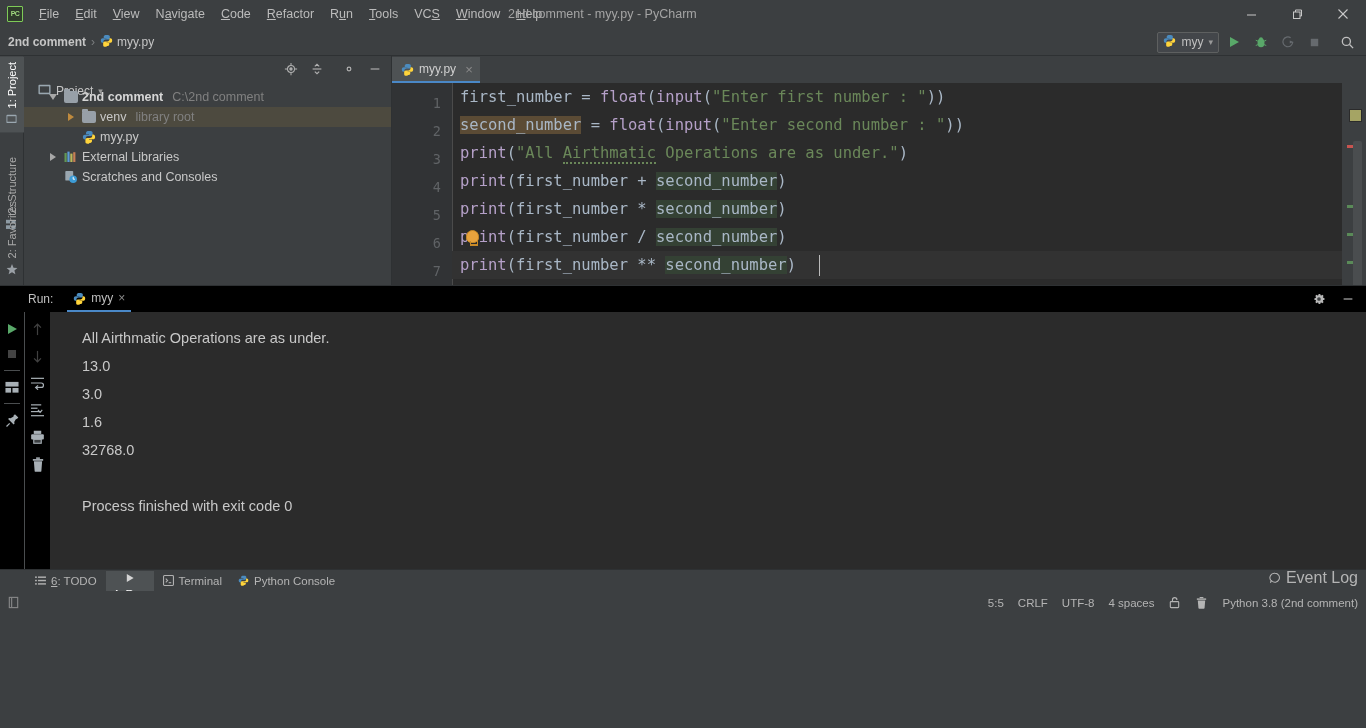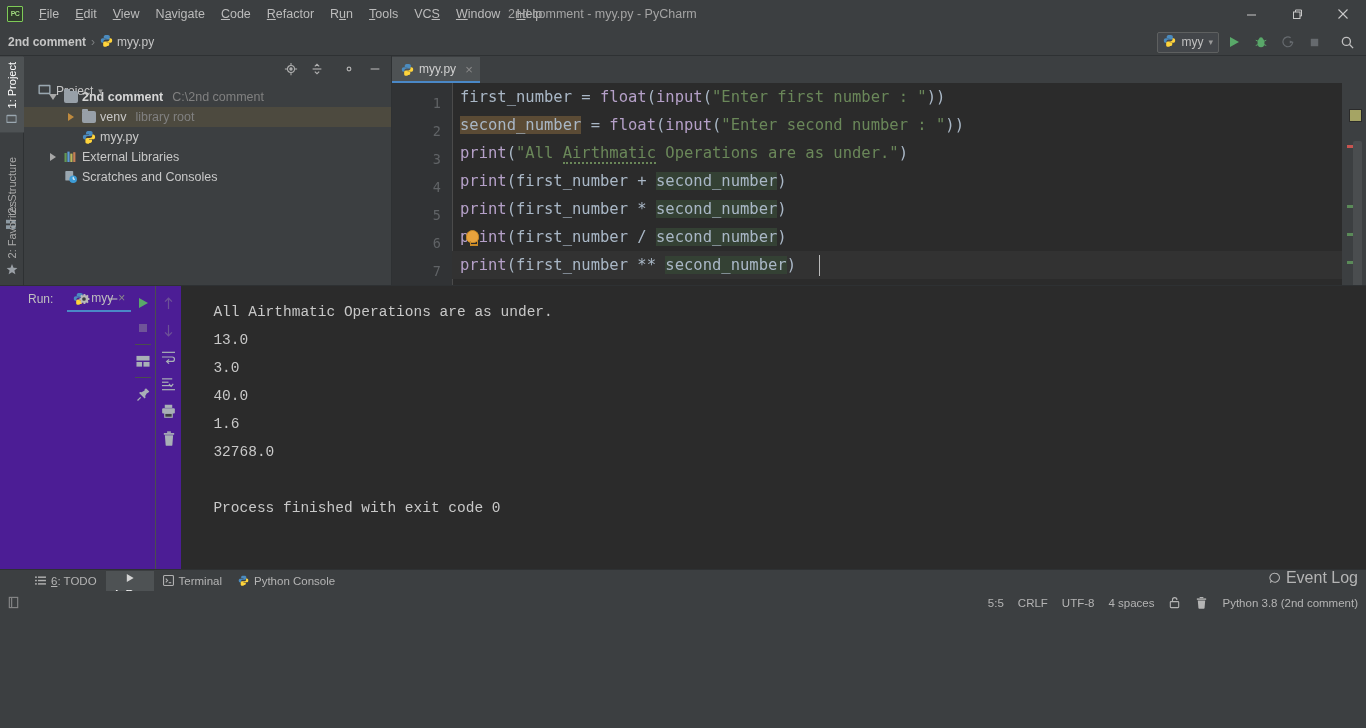--- a/index.html
+++ b/index.html
@@ -132,37 +132,37 @@
   
   .markers { width: 24px; flex: 0 0 24px; background: #3c3f41; position: relative; }
   .insp-widget {
     position: absolute; right: 4px; top: 26px; width: 13px; height: 13px;
     background: #a5a464; border: 1px solid #2b2b2b;
   }
   .mk { position: absolute; right: 6px; width: 13px; height: 3px; }
   .scrollthumb { position: absolute; right: 4px; width: 9px; background: #4a4d4f; border-radius: 2px; }
 
   
-  .runwin { flex: 0 0 284px; display: flex; flex-direction: row; background: #4c1d95; border-top: 1px solid #2e3133; }
+  .runwin { flex: 0 0 284px; display: flex; flex-direction: column; background: #000000; border-top: 1px solid #2e3133; }
   .runhead { height: 26px; flex: 0 0 26px; display: flex; align-items: center; position: relative; }
   .runhead .ttl { font-size: 12px; color: #c0c0c0; padding-left: 28px; }
   .runtab {
     margin-left: 14px; height: 26px; display: flex; align-items: center; gap: 5px; padding: 0 6px;
     font-size: 12px; color: #bfbfbf; border-bottom: 2px solid #4a88c7;
   }
   .runtab .x { color: #8a8a8a; font-size: 12px; }
   .runhead-right { position: absolute; right: 6px; display: flex; align-items: center; gap: 4px; }
   .runbody { flex: 1 1 auto; display: flex; min-height: 0; }
   .runtools { width: 24px; flex: 0 0 24px; display: flex; flex-direction: column; align-items: center; padding-top: 6px; gap: 3px; }
   .runtools2 { width: 26px; flex: 0 0 26px; display: flex; flex-direction: column; align-items: center; padding-top: 6px; gap: 5px; border-left: 1px solid #4a4d4f; }
   .rt { width: 22px; height: 22px; display: flex; align-items: center; justify-content: center; border-radius: 2px; }
   .rt.dis { opacity: .42; }
   .rtsep { width: 16px; height: 1px; background: #4a4d4f; margin: 2px 0; }
   .console {
-    flex: 1 1 auto; background: #2b2b2b; font-family: Liberation Mono, monospace;
+    flex: 1 1 auto; background: #2b2b2b; font-family: Liberation Sans, sans-serif;
     font-size: 14.5px; color: #c8c8c8; padding: 12px 0 0 32px; overflow: hidden; line-height: 28px;
   }
 
   
   .toolstrip {
     height: 22px; flex: 0 0 22px; background: #3c3f41; display: flex; align-items: center;
     padding-left: 28px; gap: 2px; border-top: 1px solid #2e3133;
   }
   .tw { display: flex; align-items: center; gap: 5px; font-size: 11.5px; color: #b4b4b4; padding: 2px 7px; height: 20px; }
   .tw.active { background: #4e5254; color: #ffffff; flex-direction: column; }
@@ -565,21 +565,20 @@
               <rect x="5" y="0.4" width="4" height="1.6"></rect>
               <path d="M2.6 4.6h8.8l-.8 10.2a1 1 0 0 1-1 .9H4.4a1 1 0 0 1-1-.9z"></path>
             </svg>
         </div>
       </div>
 
       <div class="console">
         <div>All Airthmatic Operations are as under.</div>
         <div>13.0</div>
         <div>3.0</div>
-        <div>40.0</div>
         <div>1.6</div>
         <div>32768.0</div>
         <div>&nbsp;</div>
         <div>Process finished with exit code 0</div>
       </div>
     </div>
   </div>
 
   <div class="toolstrip">
     <div class="tw">

